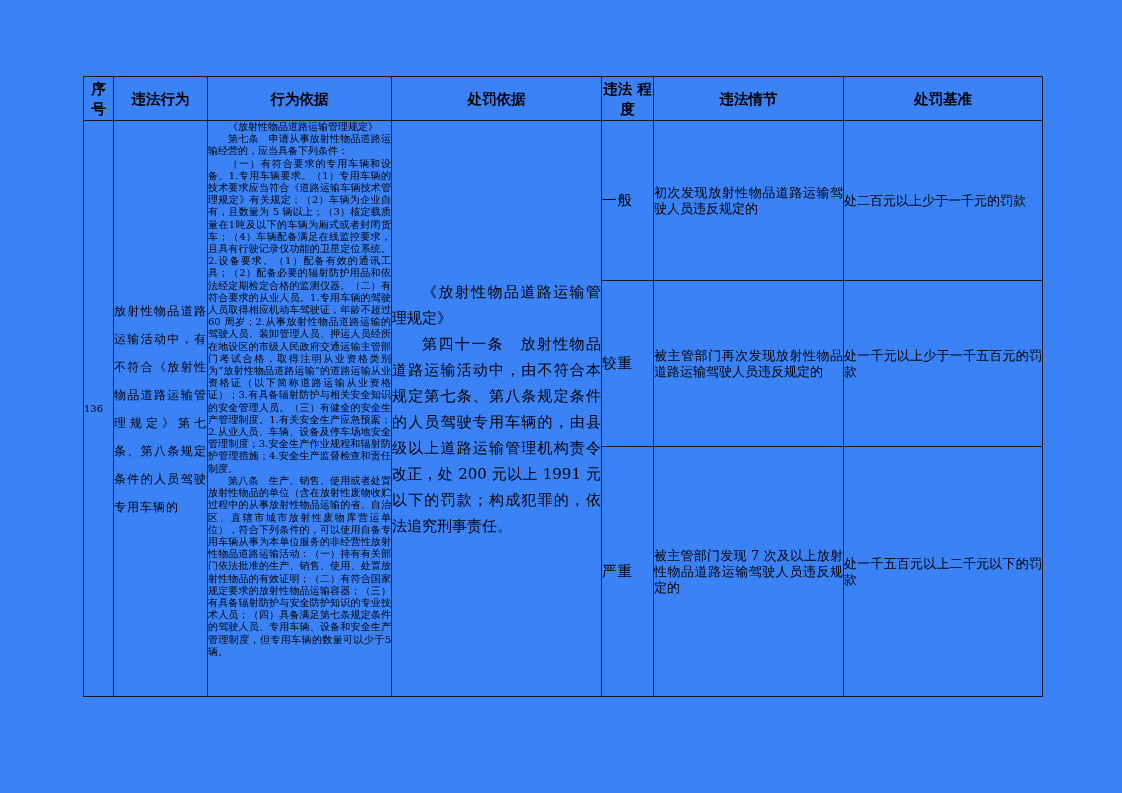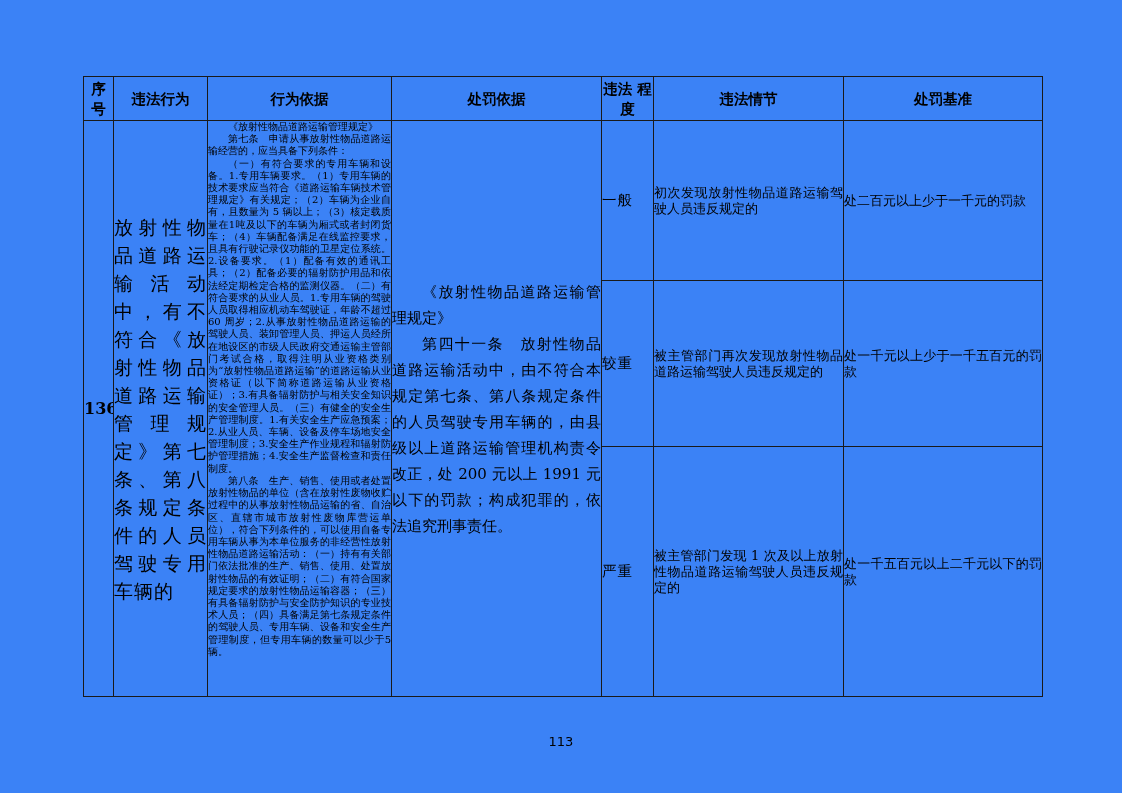--- a/index.html
+++ b/index.html
@@ -33,27 +33,25 @@
   th.hdr {
     font-size: 14.5px;
     font-weight: bold;
     text-align: center;
     vertical-align: middle;
     height: 43px;
     line-height: 20px;
     padding: 0 4px;
   }
   td.seq {
-    font-size: 16px;
-    text-align: center;
+    font-size: 10px;
     vertical-align: middle;
-    font-weight: bold;
   }
   td.behavior {
-    font-size: 19px;
+    font-size: 12px;
     vertical-align: middle;
     padding: 4px 7px;
   }
   td.behavior .jtext {
     text-align: justify;
     text-justify: inter-character;
     line-height: 28px;
     letter-spacing: 1px;
   }
   td.basis {
@@ -155,21 +153,20 @@
         <td class="circumstance">初次发现放射性物品道路运输驾驶人员违反规定的</td>
         <td class="penalty">处二百元以上少于一千元的罚款</td>
       </tr>
       <tr class="sub-row-1">
         <td class="degree">较重</td>
         <td class="circumstance">被主管部门再次发现放射性物品道路运输驾驶人员违反规定的</td>
         <td class="penalty">处一千元以上少于一千五百元的罚款</td>
       </tr>
       <tr class="sub-row-2">
         <td class="degree">严重</td>
-        <td class="circumstance">被主管部门发现 1 次及以上放射性物品道路运输驾驶人员违反规定的</td>
+        <td class="circumstance">被主管部门发现 7 次及以上放射性物品道路运输驾驶人员违反规定的</td>
         <td class="penalty">处一千五百元以上二千元以下的罚款</td>
       </tr>
     </tbody>
   </table>
 
-  <div class="page-number">113</div>
 
 </div>
 
 </body></html>

